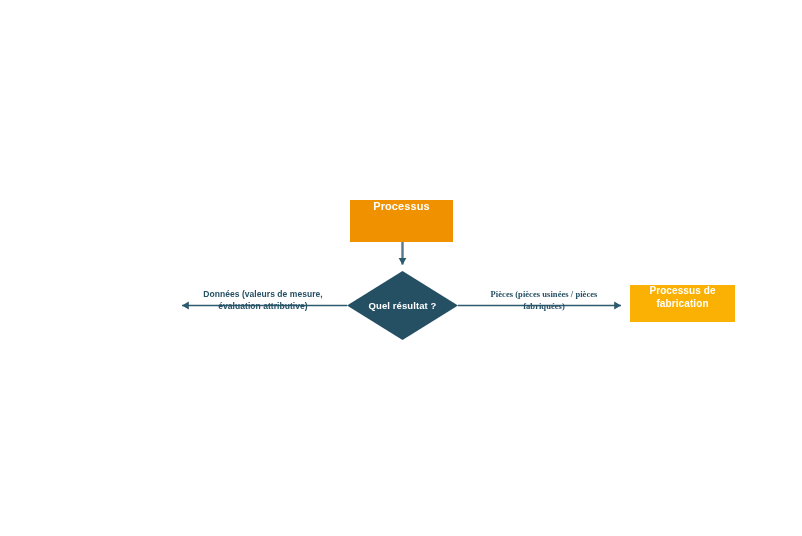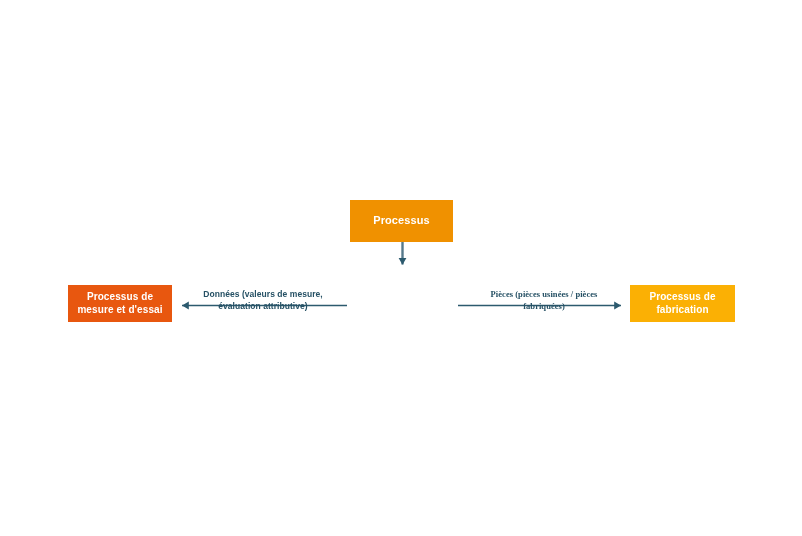--- a/index.html
+++ b/index.html
@@ -17,21 +17,20 @@
     position: relative;
     width: 802px;
     height: 536px;
     background: #ffffff;
   }
 
   
   .node-box {
     position: absolute;
     display: flex;
-    align-items: center;
     justify-content: center;
     text-align: center;
     color: #ffffff;
     font-weight: bold;
     line-height: 1.25;
     box-sizing: border-box;
     letter-spacing: 0.1px;
   }
 
   #node-process {
@@ -147,24 +146,27 @@
 
     <line x1="347" y1="305.5" x2="182" y2="305.5" stroke="#2c5a6e" stroke-width="1.5" marker-end="url(#arrow-left)"></line>
 
     <line x1="458" y1="305.5" x2="621" y2="305.5" stroke="#2c5a6e" stroke-width="1.5" marker-end="url(#arrow-right)"></line>
   </svg>
 
   <div class="node-box" id="node-process">
     <span>Processus</span>
   </div>
 
+  <div id="node-decision">
+    <svg width="111" height="69" viewBox="0 0 111 69">
+      <polygon points="55.5,0 111,34.5 55.5,69 0,34.5" fill="#255064"></polygon>
+    </svg>
+    <div id="decision-label">Quel résultat ?</div>
+  </div>
 
-  <div class="node-box" id="node-measure">
-    <span>Processus de mesure et d'essai</span>
-  </div>
 
   <div class="node-box" id="node-manufacture">
     <span>Processus de fabrication</span>
   </div>
 
   <div class="edge-label" id="edge-label-left">Données (valeurs de mesure, évaluation attributive)</div>
 
   <div class="edge-label" id="edge-label-right">Pièces (pièces usinées / pièces fabriquées)</div>
 
 </div>

